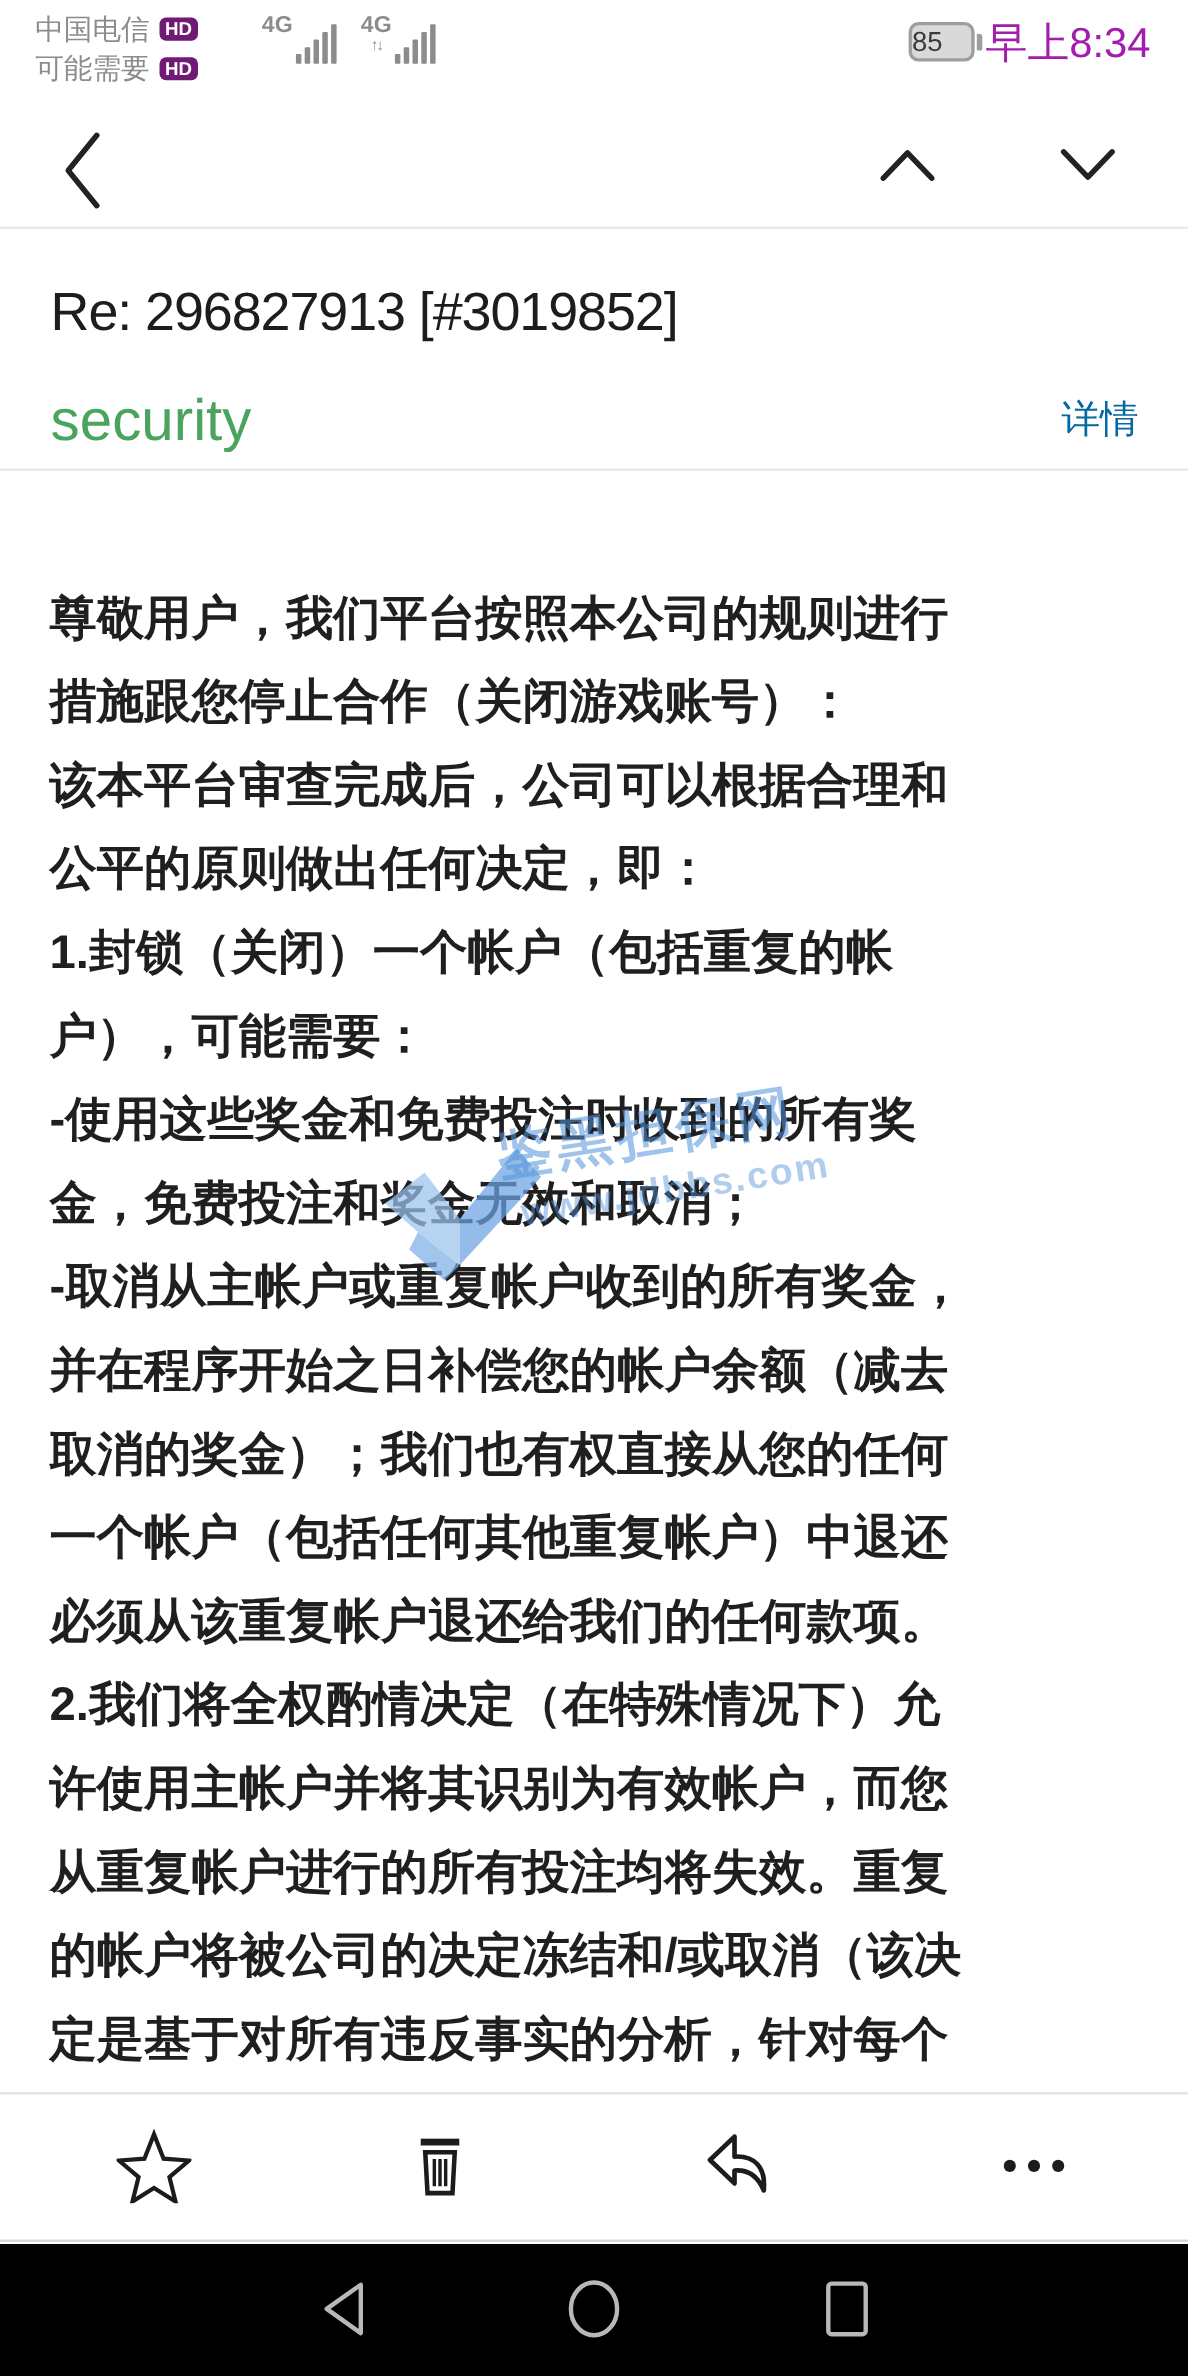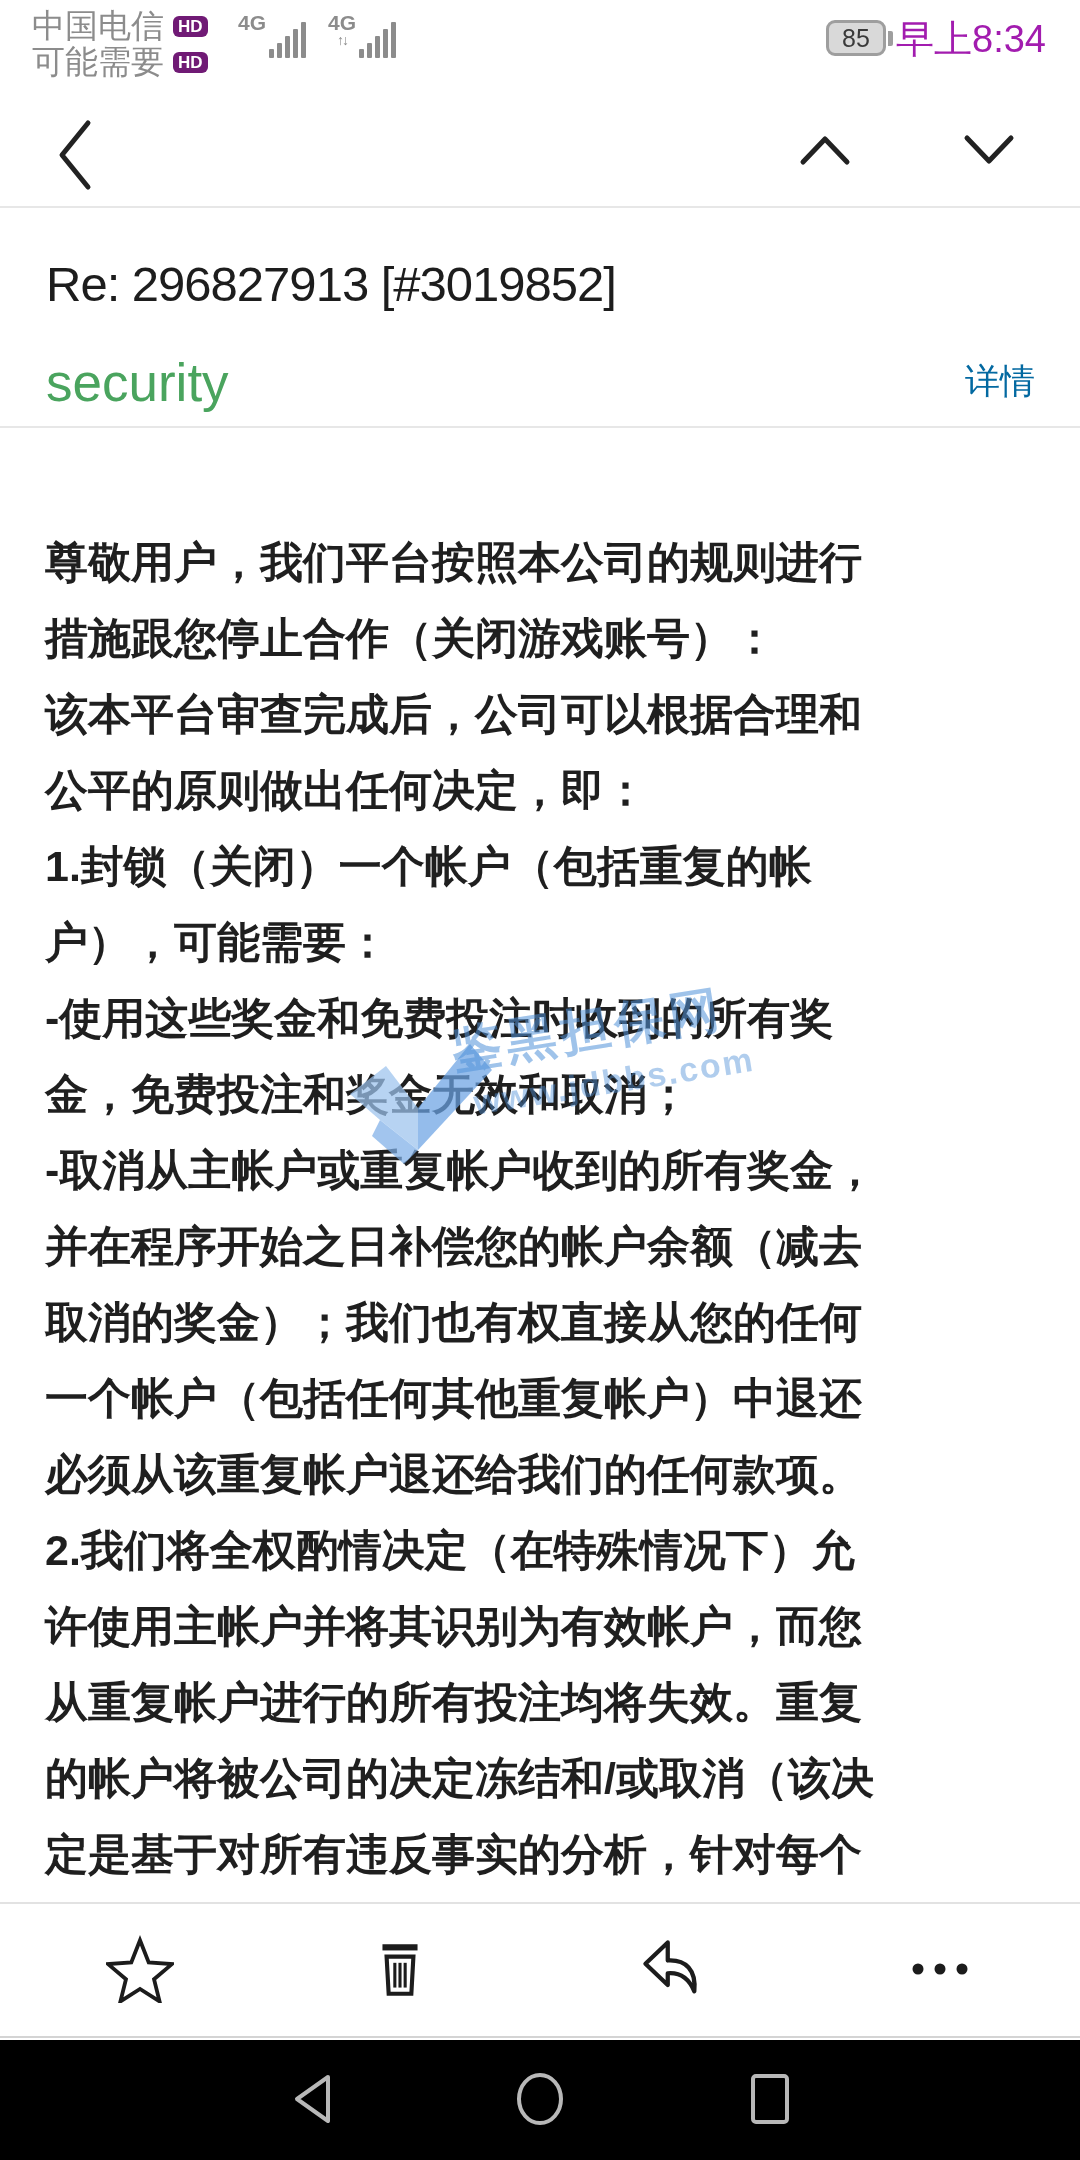--- a/index.html
+++ b/index.html
@@ -9,37 +9,37 @@
     width: 1080px; height: 2160px;
     margin: 0 auto;
     background: #ffffff;
     overflow: hidden;
     font-family: "Liberation Sans", "DejaVu Sans", sans-serif;
     color: #1f1f1f;
   }
   
   .carriers { position: absolute; left: 32px; top: 8px; }
   .carrier-row { display: flex; align-items: center; gap: 9px; height: 36px; }
-  .carrier-name { font-size: 33px; color: #8c8c8c; }
+  .carrier-name { font-size: 26px; color: #8c8c8c; }
   .hd-badge {
     background: #701a75; color: #fff; font-size: 17px; font-weight: bold;
     border-radius: 6px; padding: 2px 5px; line-height: 1;
   }
   .signals { position: absolute; left: 238px; top: 12px; display: flex; gap: 22px; }
   .signal-cluster { display: flex; align-items: flex-start; }
   .net-col { display: flex; flex-direction: column; align-items: center; margin-right: 3px; }
   .net-label { font-size: 21px; font-weight: bold; color: #8c8c8c; line-height: 1; }
   .updown { font-size: 14px; color: #8c8c8c; line-height: 1; letter-spacing: -2px; }
   .bars { display: flex; align-items: flex-end; gap: 3px; height: 40px; margin-top: 6px; }
   .bars span { display: block; width: 5px; background: #8c8c8c; border-radius: 1px; }
   .b1{height:9px;} .b2{height:15px;} .b3{height:22px;} .b4{height:29px;} .b5{height:36px;}
   .battery { position: absolute; left: 826px; top: 20px; display: flex; align-items: center; }
   .battery-body {
     width: 60px; height: 36px; border: 3px solid #9e9e9e; border-radius: 9px;
-    background: #d9d9d9; display: flex; align-items: center; justify-content: center;
+    background: #d9d9d9; display: flex; align-items: center; 
     font-size: 25px; color: #3a3a3a;
   }
   .battery-nub { width: 5px; height: 15px; background: #9e9e9e; border-radius: 0 2px 2px 0; margin-left: 2px; }
   .status-time { position: absolute; left: 896px; top: 14px; font-size: 38px; color: #a21caf; }
   
   .btn { background: none; border: none; padding: 0; cursor: pointer; }
   .back-btn { position: absolute; left: 52px; top: 118px; }
   .up-btn   { position: absolute; left: 798px; top: 132px; }
   .down-btn { position: absolute; left: 962px; top: 132px; }
   .divider { position: absolute; left: 0; width: 1080px; height: 2px; background: #e7e7e7; }

